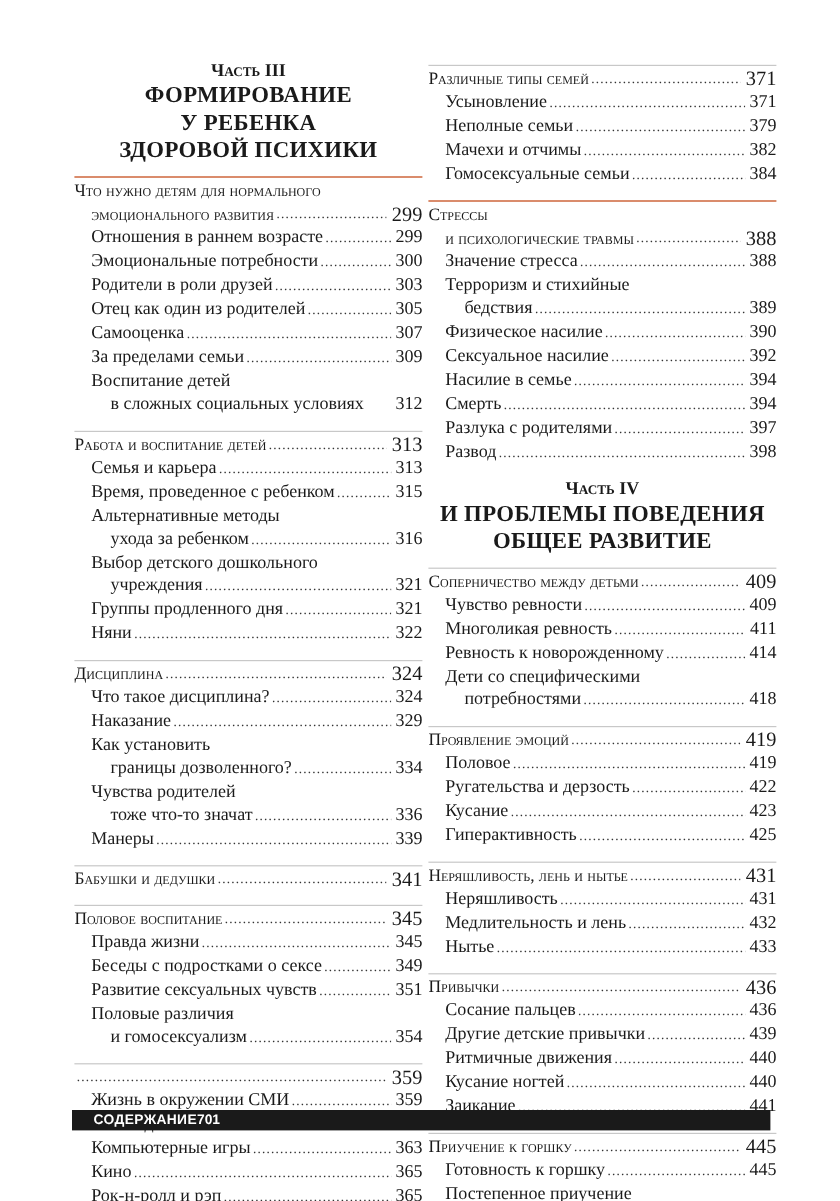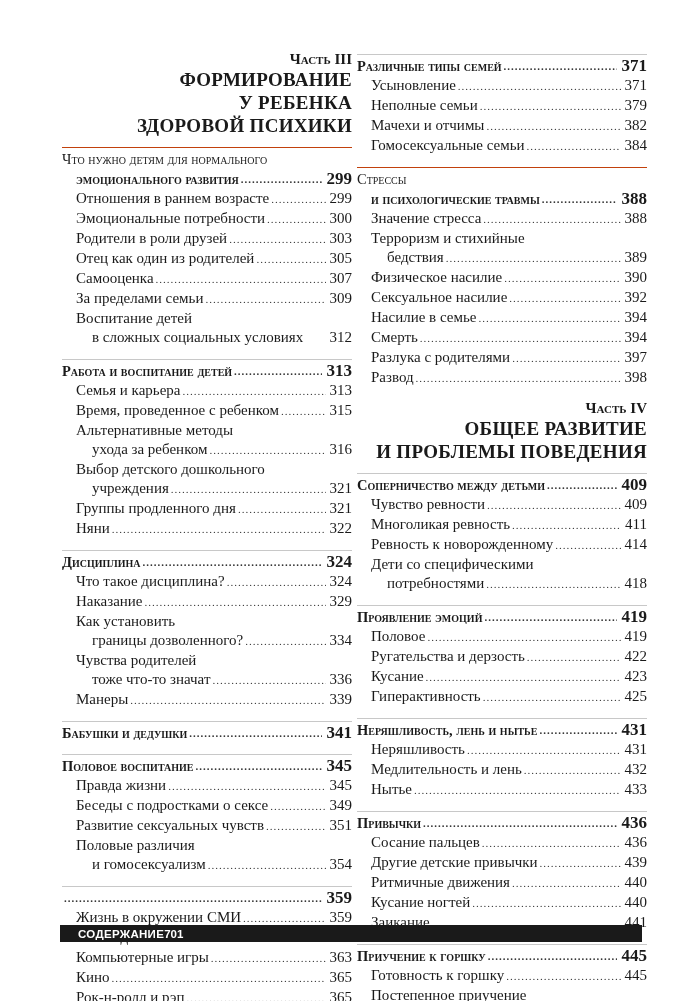--- a/index.html
+++ b/index.html
@@ -2,26 +2,26 @@
 <html><head>
 <meta charset="utf-8">
 <style>
   html, body { margin: 0; padding: 0; background: #ffffff; }
   body { width: 700px; height: 1001px; position: relative; overflow: hidden;
          font-family: "Liberation Serif", "DejaVu Serif", serif; color: #1a1a1a; }
   .col { position: absolute; top: 50px; width: 290px; }
   #col-left { left: 62px; }
   #col-right { left: 357px; }
 
-  .part-block { text-align: right; margin: 0 0 10px 0; }
+  .part-block { text-align: center; margin: 0 0 10px 0; }
   .part-label { font-weight: bold; font-size: 15px; font-variant: small-caps; line-height: 18px; }
   .part-title { font-weight: bold; font-size: 19px; line-height: 23px; letter-spacing: 0.3px; }
 
   .section { margin-bottom: 11px; }
-  .sec-head { display: flex; align-items: flex-end; font-weight: bold; font-size: 14.5px;
+  .sec-head { display: flex; align-items: flex-end; font-weight: normal; font-size: 14.5px;
               font-variant: small-caps; line-height: 20px; border-top: 1px solid #c8c8c8; padding-top: 1px; }
   .sec-head .t { white-space: nowrap; }
   .sec-head .p { font-size: 17px; white-space: nowrap; padding-left: 3px; }
   .sec-head-first { font-weight: normal; font-size: 14.5px; font-variant: small-caps; line-height: 20px;
                     border-top: 1px solid #c2410c; padding-top: 1px; }
   .sec-head.indent { padding-left: 14px; border-top: none; padding-top: 0; }
 
   .entry { display: flex; align-items: baseline; font-size: 15px; line-height: 19px; padding-left: 14px; }
   .entry .t { white-space: nowrap; }
   .entry .p { white-space: nowrap; padding-left: 2px; }
@@ -314,22 +314,22 @@
       </div>
     <div class="entry">
         <span class="t">Развод</span>
         <span class="dots"></span>
         <span class="p">398</span>
       </div>
   </div>
 
   <div class="part-block" style="">
     <div class="part-label">Часть IV</div>
+    <div class="part-title">И ПРОБЛЕМЫ ПОВЕДЕНИЯ</div>
     <div class="part-title">ОБЩЕЕ РАЗВИТИЕ</div>
-    <div class="part-title">И ПРОБЛЕМЫ ПОВЕДЕНИЯ</div>
   </div>
 
   <div class="section">
     <div class="sec-head">
       <span class="t">Соперничество между детьми</span>
       <span class="dots"></span>
       <span class="p">409</span>
     </div>
     <div class="entry">
         <span class="t">Чувство ревности</span>

